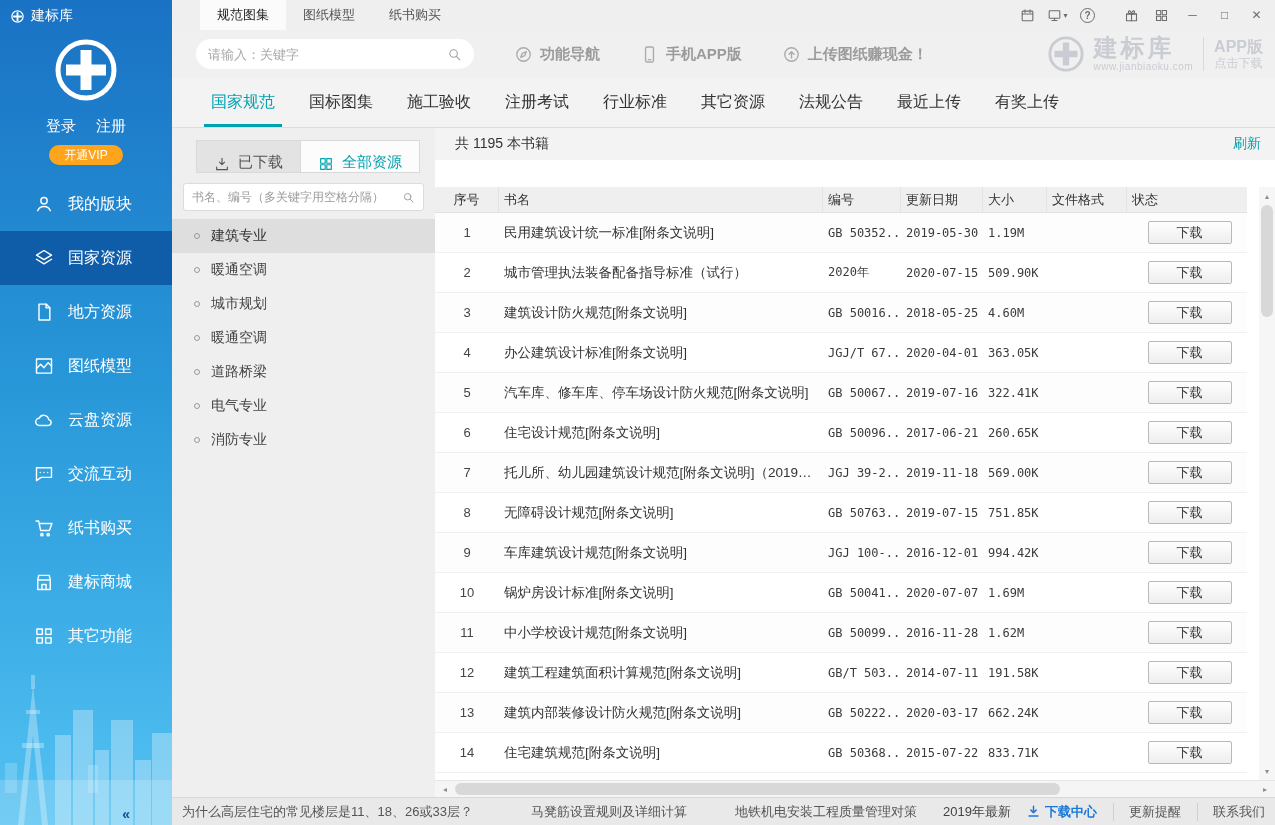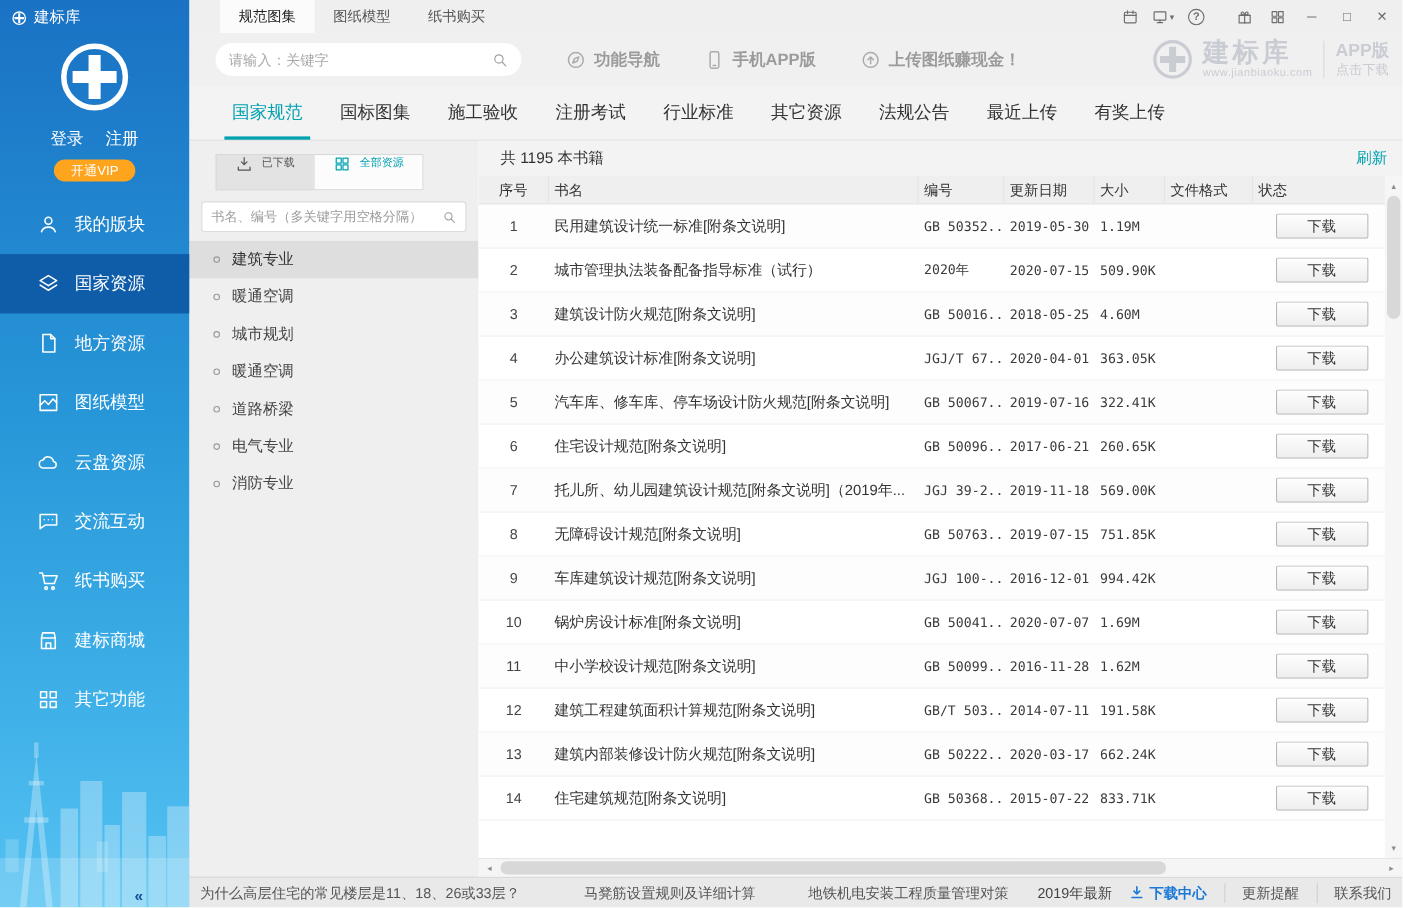--- a/index.html
+++ b/index.html
@@ -64,42 +64,42 @@
     border-bottom:1px solid #dedede;flex:none;}
   .navtab{display:flex;align-items:center;padding:0 17px;font-size:16px;color:#333;cursor:pointer;position:relative;}
   .navtab.active{color:#00a2b0;}
   .navtab.active::after{content:"";position:absolute;left:10px;right:10px;bottom:0;height:3px;background:#00a2b0;}
 
   .content{flex:1;display:flex;min-height:0;}
 
   
   .leftpanel{width:263px;background:#efefef;flex:none;}
   .ptabs{display:flex;margin:12px 0 0 24px;}
-  .ptab{height:33px;display:flex;align-items:flex-start;gap:8px;padding:0 17px;font-size:10px;
+  .ptab{height:33px;display:flex;align-items:flex-end;gap:8px;padding:0 17px;font-size:15px;
     border:1px solid #d9d9d9;cursor:pointer;}
   .ptab svg{width:16px;height:16px;}
   .ptab.downloaded{background:#e3e3e3;color:#555;border-right:none;}
   .ptab.all{background:#fcfcfc;color:#00a2b0;}
   .psearch{margin:10px 11px 0 11px;height:28px;background:#fff;border:1px solid #dcdcdc;border-radius:3px;
     display:flex;align-items:center;padding:0 8px;}
   .psearch input{flex:1;border:none;outline:none;font-size:12px;color:#333;font-family:inherit;}
   .psearch input::placeholder{color:#9b9b9b;}
   .psearch svg{width:13px;height:13px;color:#9b9b9b;}
   .cats{margin-top:8px;}
   .cat{height:34px;display:flex;align-items:center;padding-left:22px;gap:11px;font-size:14px;color:#444;cursor:pointer;}
   .cat.active{background:#dedede;color:#333;text-align:center;}
   .bullet{width:6px;height:6px;border:1px solid #999;border-radius:50%;flex:none;}
 
   
   .rightcol{flex:1;display:flex;flex-direction:column;min-width:0;}
   .tablearea{flex:1;display:flex;flex-direction:column;background:#fff;min-height:0;}
   .countrow{height:32px;flex:none;display:flex;align-items:center;background:#f3f3f3;font-size:14px;
     color:#333;padding:0 14px 0 20px;}
   .refresh{margin-left:auto;color:#00a2b0;cursor:pointer;}
-  .tablewrap{flex:1;position:relative;padding-right:16px;min-height:0;overflow:hidden;}
+  .tablewrap{flex:1;position:relative;padding-right:28px;min-height:0;overflow:hidden;margin-top:27px;}
   .thead{display:flex;height:26px;background:#efefef;border-bottom:1px solid #e2e2e2;}
   .thead > div{display:flex;align-items:center;height:100%;border-right:1px solid #e3e3e3;
     padding-left:5px;font-size:13px;color:#333;}
   .thead > div:nth-of-type(1){width:64px;flex:none;justify-content:center;padding-left:0;}
   .thead > div:nth-of-type(2){flex:1;min-width:0;}
   .thead > div:nth-of-type(3){width:78px;flex:none;}
   .thead > div:nth-of-type(4){width:82px;flex:none;}
   .thead > div:nth-of-type(5){width:64px;flex:none;}
   .thead > div:nth-of-type(6){width:80px;flex:none;}
   .thead > div:nth-of-type(7){width:120px;flex:none;border-right:none;}

